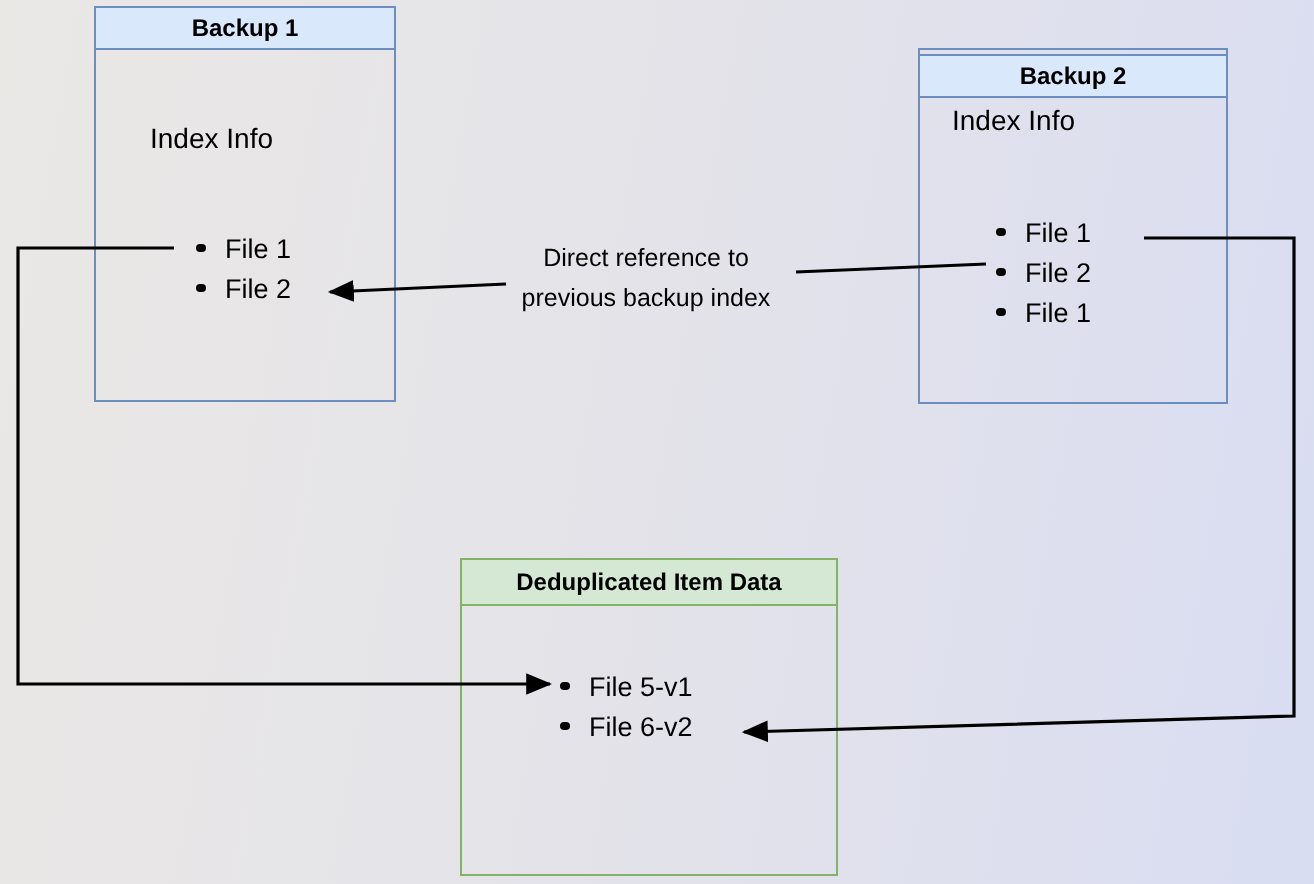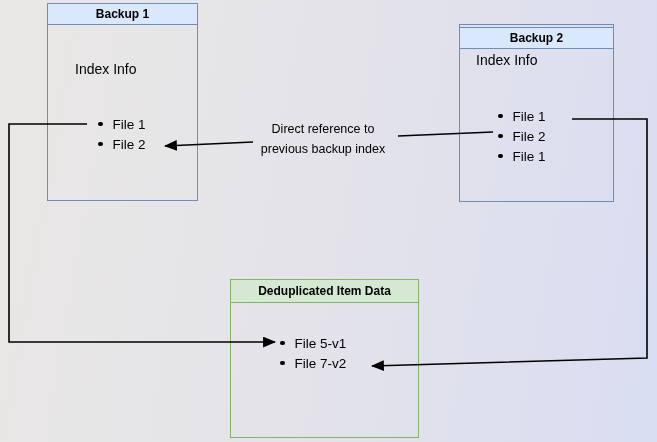--- a/index.html
+++ b/index.html
@@ -105,21 +105,21 @@
 
   <div class="box-header green" style="left:230px; top:279px; width:189px; height:24px;">
     <span>Deduplicated Item Data</span>
   </div>
   <div class="box-body green" style="left:230px; top:301.5px; width:189px; height:136.5px;"></div>
   <ul class="file-list" style="left:280px; top:333px;">
     <li>
         <span>File 5-v1</span>
       </li>
     <li>
-        <span>File 7-v2</span>
+        <span>File 6-v2</span>
       </li>
   </ul>
 
   <div class="annotation">
     <div>Direct reference to</div>
     <div>previous backup index</div>
   </div>
 
   <svg class="arrows" width="657" height="442" viewBox="0 0 657 442">
     <defs>

